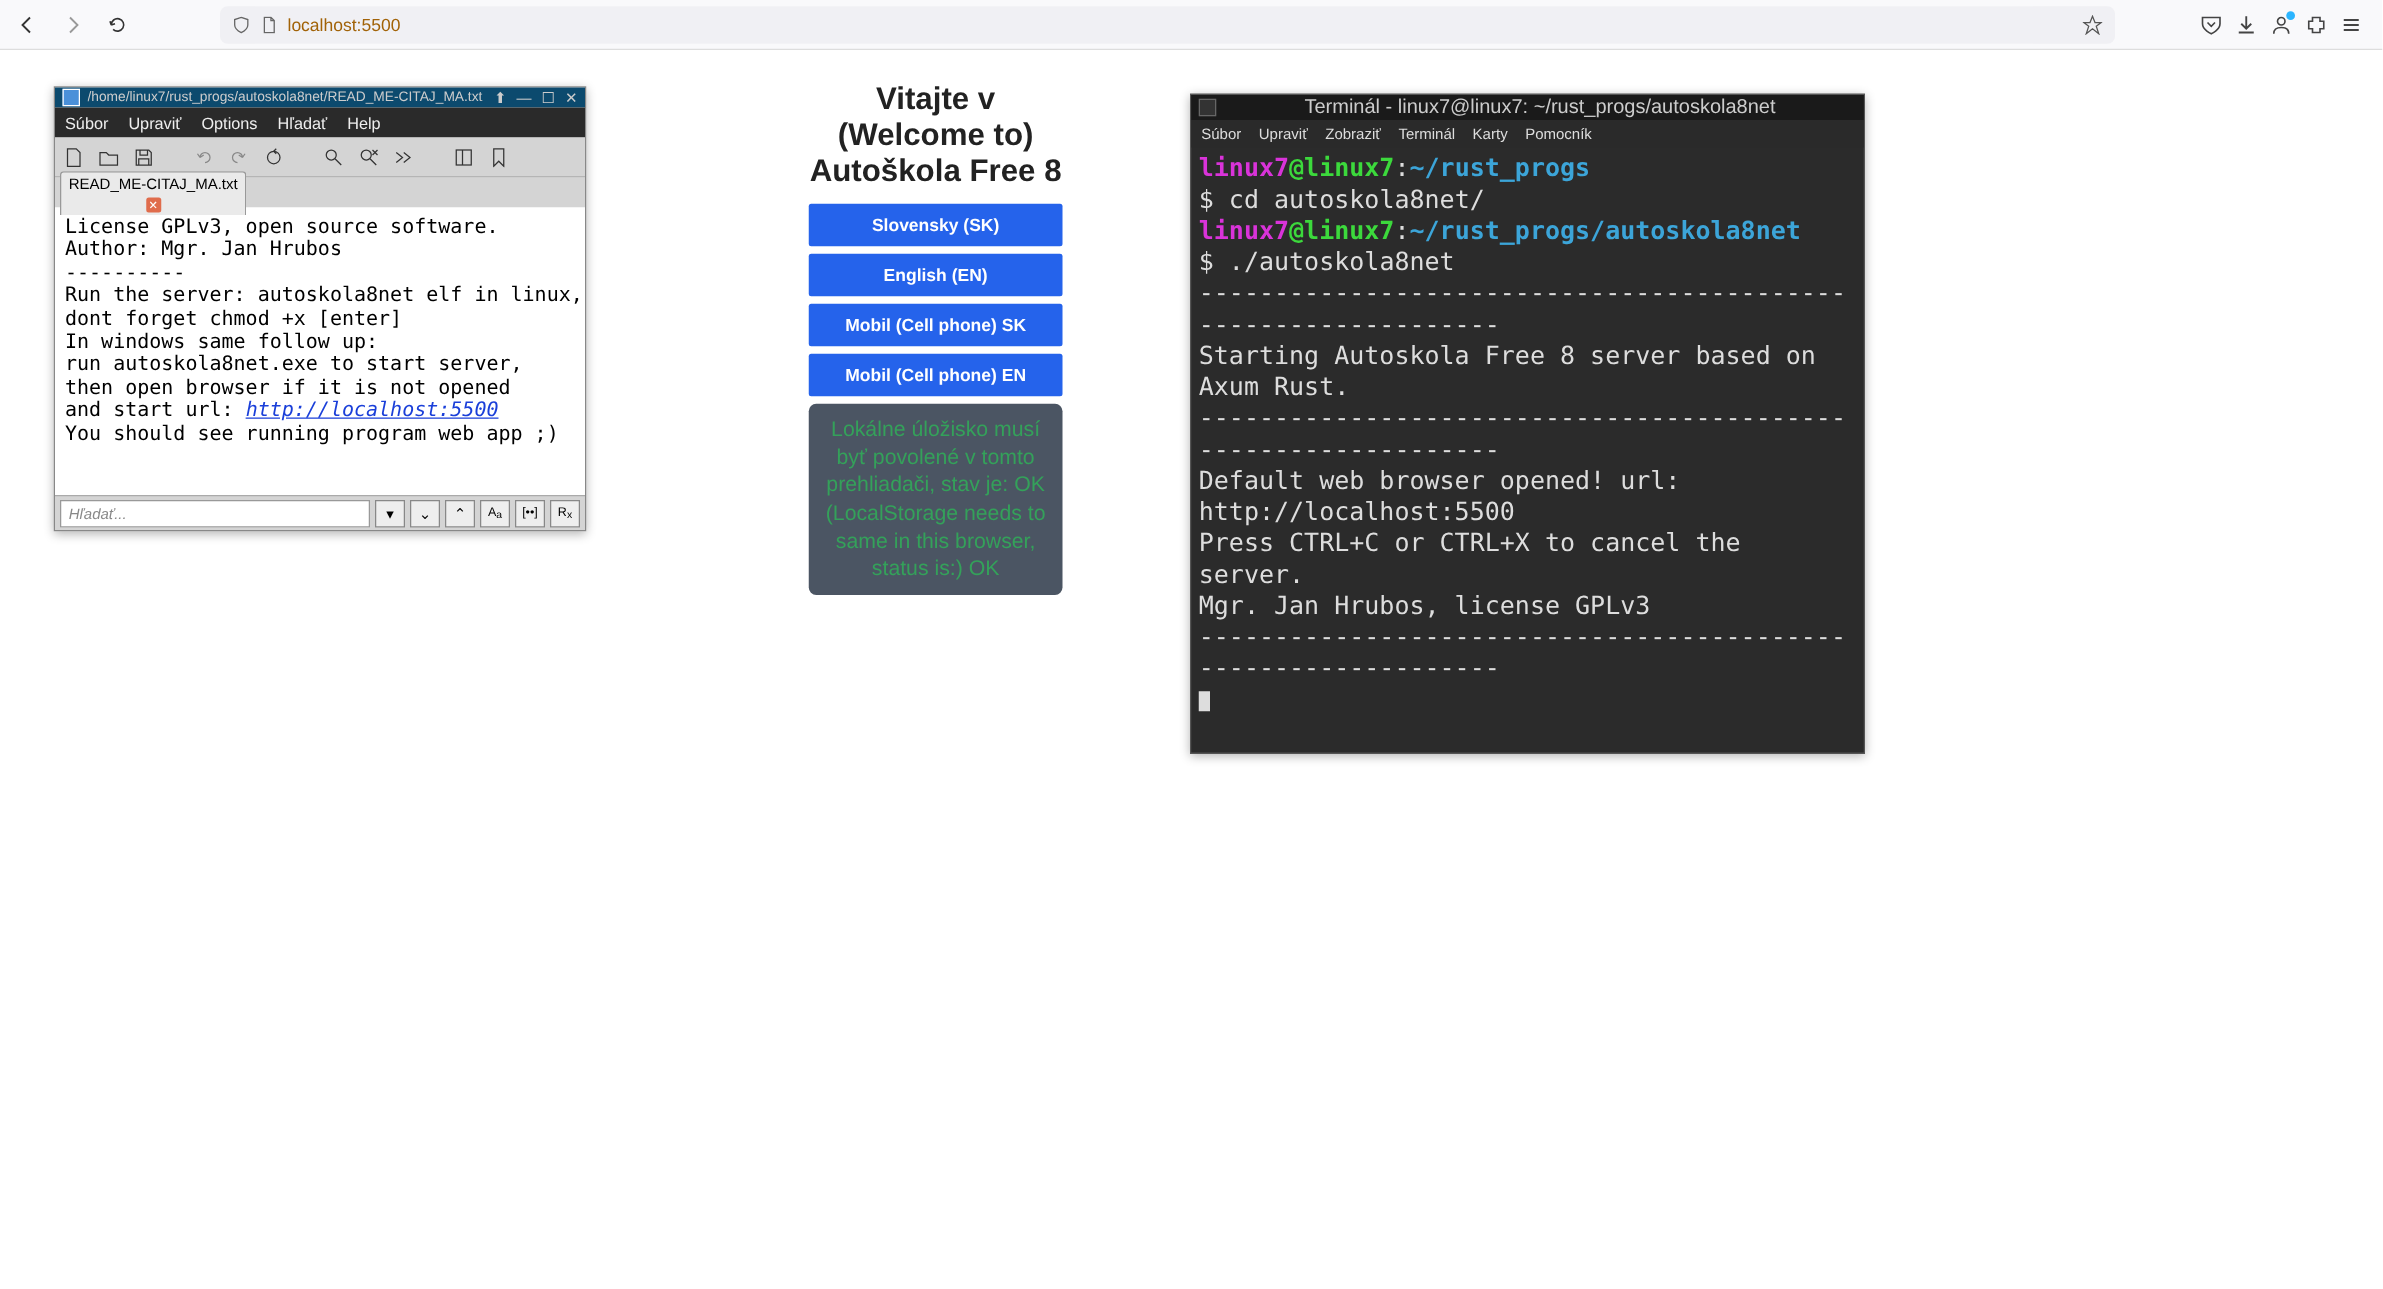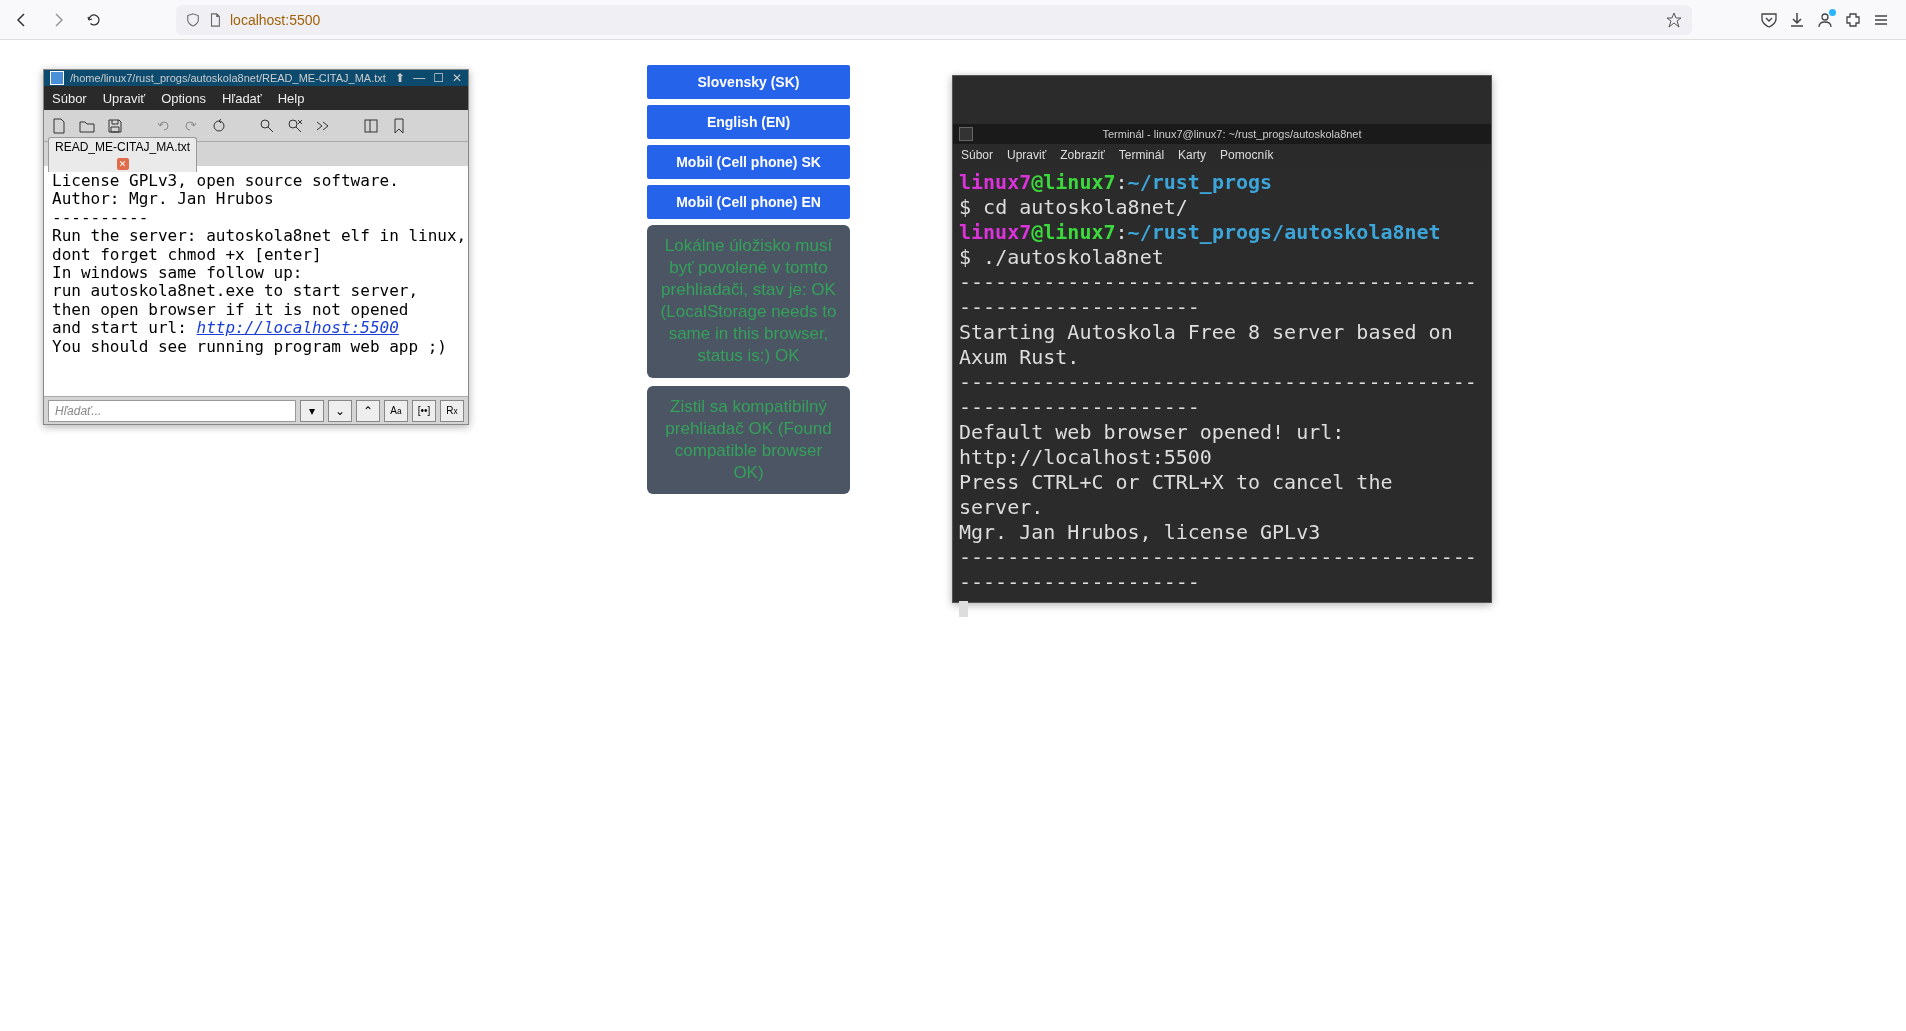--- a/index.html
+++ b/index.html
@@ -38,21 +38,21 @@
   .footer-btn { width: 24px; height: 22px; border: 1px solid #888; background: #eee; display: flex; align-items: center; justify-content: center; font-size: 12px; }
 
   
   .center-app { position: absolute; left: 647px; top: 25px; width: 203px; }
   .app-title { text-align: center; font-size: 25px; font-weight: 600; color: #222; line-height: 1.15; margin-bottom: 12px; }
   .app-btn { display: block; width: 100%; background: #2563eb; color: #fff; border: none; border-radius: 2px; padding: 9px 0; font-size: 14px; font-weight: 600; margin-bottom: 6px; cursor: pointer; }
   .app-status { background: #4b5563; color: #34a15a; border-radius: 6px; padding: 10px 12px; font-size: 17px; text-align: center; margin-bottom: 8px; line-height: 1.3; }
 
   
   .term-window { position: absolute; left: 952px; top: 35px; width: 540px; height: 528px; background: #2b2b2b; border: 1px solid #555; box-shadow: 0 2px 8px rgba(0,0,0,0.3); }
-  .term-titlebar { height: 20px; background: #1a1a1a; color: #ccc; display: flex; align-items: center; padding: 0 6px; font-size: 11px; margin-top: 48px; }
+  .term-titlebar { height: 20px; background: #1a1a1a; color: #ccc; display: flex; align-items: center; padding: 0 6px; font-size: 16px; }
   .term-title-icon { width: 14px; height: 14px; background: #333; margin-right: 6px; border: 1px solid #666; }
   .term-title-text { flex: 1; text-align: center; }
   .term-menubar { height: 22px; background: #2a2a2a; display: flex; align-items: center; padding: 0 8px; gap: 14px; }
   .term-menu-item { color: #ddd; font-size: 12px; cursor: pointer; }
   .term-body { padding: 4px 6px; font-family: "DejaVu Sans Mono", monospace; font-size: 20px; line-height: 1.25; color: #ddd; white-space: pre-wrap; }
   .t-user { color: #d933d9; font-weight: bold; }
   .t-host { color: #3cd93c; font-weight: bold; }
   .t-path { color: #3ca5d9; font-weight: bold; }
   .t-cmd { color: #ddd; }
   .t-cursor { display: inline-block; width: 9px; height: 16px; background: #ddd; vertical-align: middle; }
@@ -221,26 +221,30 @@
       <div class="footer-btn">▾</div>
       <div class="footer-btn">⌄</div>
       <div class="footer-btn">⌃</div>
       <div class="footer-btn" style="font-size:10px;">A<sup>a</sup></div>
       <div class="footer-btn" style="font-size:10px;">[••]</div>
       <div class="footer-btn" style="font-size:10px;">R<sub>x</sub></div>
     </div>
   </div>
 
   <div class="center-app">
+    <div class="app-title">
+      <span>Vitajte v</span><br>
+      <span>(Welcome to)</span><br>
+      <span>Autoškola Free 8</span>
+    </div>
     <button class="app-btn">Slovensky (SK)</button>
     <button class="app-btn">English (EN)</button>
     <button class="app-btn">Mobil (Cell phone) SK</button>
     <button class="app-btn">Mobil (Cell phone) EN</button>
     <div class="app-status">Lokálne úložisko musí byť povolené v tomto prehliadači, stav je: OK (LocalStorage needs to same in this browser, status is:) OK</div>
-    <div class="app-status">Zistil sa kompatibilný prehliadač OK (Found compatible browser OK)</div>
   </div>
 
   <div class="term-window">
     <div class="term-titlebar">
       <div class="term-title-icon"></div>
       <div class="term-title-text">Terminál - linux7@linux7: ~/rust_progs/autoskola8net</div>
     </div>
     <div class="term-menubar">
       <span class="term-menu-item">Súbor</span>
       <span class="term-menu-item">Upraviť</span>

